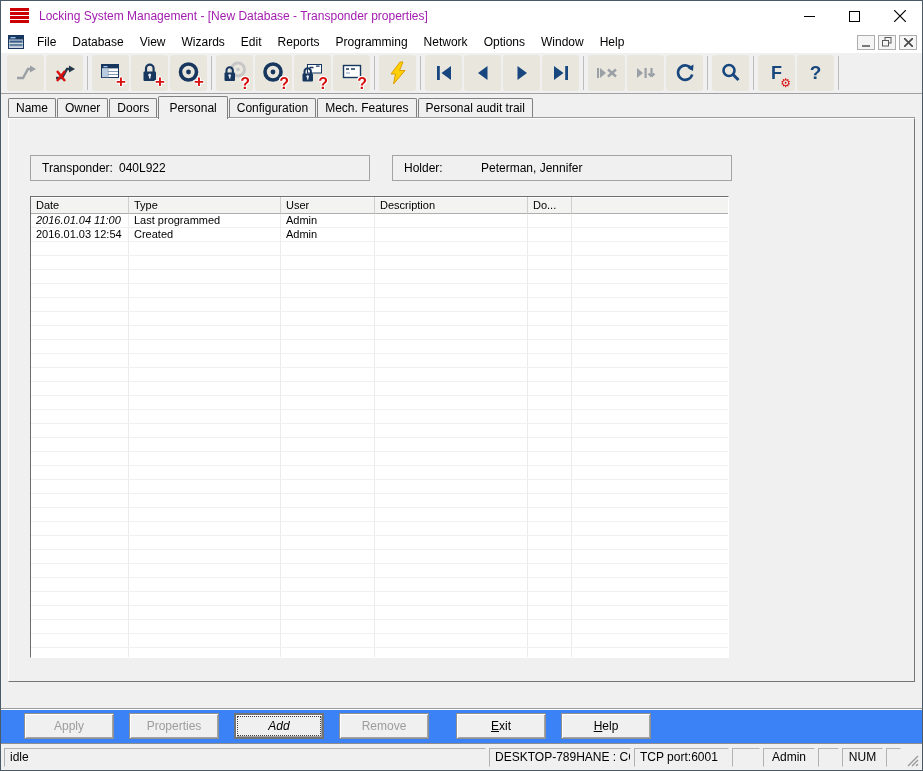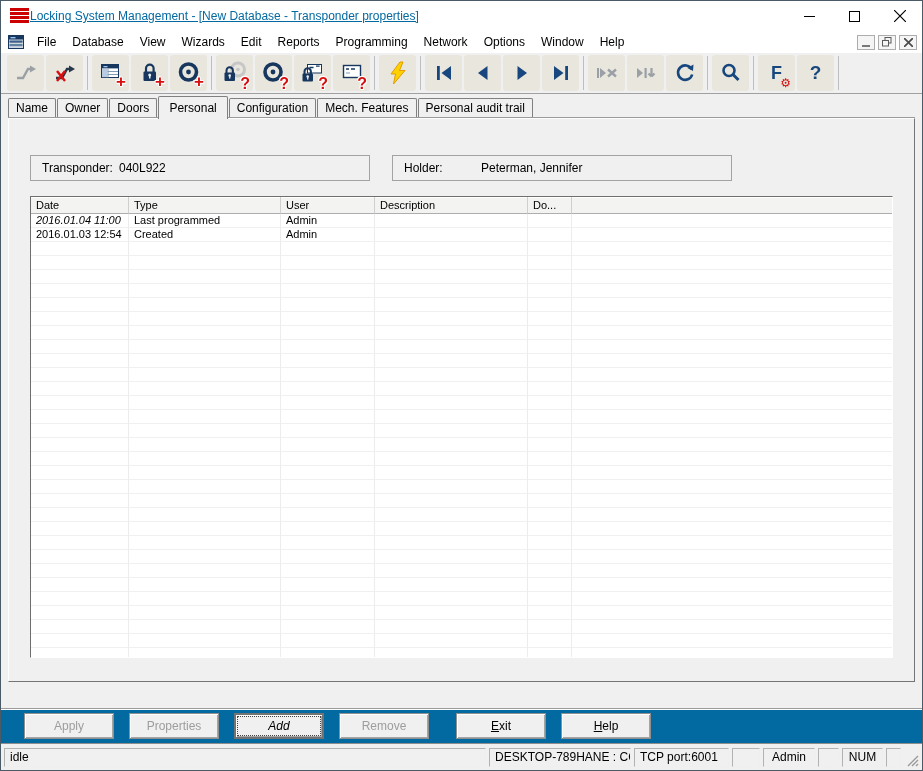--- a/index.html
+++ b/index.html
@@ -4,21 +4,21 @@
 <style>
   * { box-sizing: border-box; margin: 0; padding: 0; }
   html,body { background:#c8c8c8; }
   body { font-family:"Liberation Sans", sans-serif; }
   .window{ width:923px; height:771px; background:#f0f0f0; border:1px solid #4a5a66;
            display:flex; flex-direction:column; overflow:hidden; }
 
   
   .titlebar{ height:30px; background:#fff; display:flex; align-items:center; padding-left:9px; flex:0 0 auto;}
   .app-logo{ width:20px; height:16px; display:inline-block; }
-  .title-text{ font-size:12px; color:#0369a1; white-space:nowrap;text-decoration:underline; }
+  .title-text{ font-size:12px; color:#a21caf; margin-left:9px; white-space:nowrap; }
   .win-controls{ margin-left:auto; display:flex; height:100%; }
   .win-btn{ width:45px; height:100%; display:flex; align-items:center; justify-content:center; }
 
   
   .menubar{ height:22px; background:#fff; display:flex; align-items:center; padding-left:7px; font-size:12px; flex:0 0 auto;}
   .mdi-doc-icon{ margin-right:5px; display:inline-flex; }
   .menu-item{ padding:2px 8px; color:#000; cursor:default; }
   .mdi-controls{ margin-left:auto; display:flex; gap:3px; padding-right:5px; }
   .mdi-btn{ width:18px; height:15px; border:1px solid #adadad; background:#f5f5f5;
             display:flex; align-items:center; justify-content:center; }
@@ -50,34 +50,34 @@
   
   .panel{ flex:1 1 auto; margin:0 7px 0 7px; background:#f0f0f0; position:relative; z-index:2;
           border:1px solid; border-color:#fdfdfd #757575 #757575 #fdfdfd;
           box-shadow:0 -1px 0 #9a9a9a; overflow:hidden; }
   .info-row{ display:flex; margin:36px 0 0 21px; gap:22px; }
   .info-box{ width:340px; height:26px; border:1px solid #a3a3a3; background:#f0f0f0;
              display:flex; align-items:center; font-size:12px; }
   .info-label{ width:68px; margin-left:11px; color:#000; }
   .info-value{ margin-left:9px; color:#000; }
 
-  .table-wrap{ margin:15px 0 0 21px; width:863px; height:462px; background:#fff;
+  .table-wrap{ margin:15px 0 0 21px; width:699px; height:462px; background:#fff;
                border:1px solid; border-color:#6e6e6e #fff #fff #6e6e6e; overflow:hidden; font-size:11px; }
   .thead{ display:flex; height:17px; background:#f3f3f2; }
   .th{ padding:2px 5px 0; border-right:1px solid #cfcfcf; border-bottom:1px solid #aeaeae;
        box-shadow:inset 0 1px 0 #fff; white-space:nowrap; overflow:hidden; color:#000; flex:0 0 auto;}
   .th.fill{ flex:1 1 auto; border-right:none; }
   .tr{ display:flex; height:14px; }
   .td{ padding:0 5px; border-right:1px solid #ececec; border-bottom:1px solid #f0f0f0;
        white-space:nowrap; overflow:hidden; color:#000; flex:0 0 auto;}
   .td.fill{ flex:1 1 auto; border-right:none; }
 
   
   .buttonbar{ height:35px; border-top:1px solid #9b9b9b; box-shadow:inset 0 1px 0 #fdfdfd;
-              display:flex; align-items:center; padding-left:23px; gap:15px; flex:0 0 auto; background:#0369a1;margin-top:26px;}
+              display:flex; align-items:center; padding-left:23px; gap:15px; flex:0 0 auto; background:#3b82f6;margin-top:26px;}
   .btn{ width:90px; height:26px; font-family:"Liberation Sans", sans-serif; font-size:12px; color:#000;
         background:#f0f0f0; border:1px solid #8f8f8f;
         box-shadow:inset 1px 1px 0 #ffffff, inset -1px -1px 0 #a5a5a5; }
   .btn.disabled{ color:#9d9d9d; }
   .btn.default{ border:2px solid #737373; outline:1px dotted #444; outline-offset:-4px;font-style:italic; }
   .gap-before{ margin-left:12px; }
 
   
   .statusbar{ height:24px; border-top:1px solid #8e8e8e; background:#f0f0f0; display:flex;
               align-items:center; gap:3px; padding:13px 3px; font-size:12px; flex:0 0 auto;}

